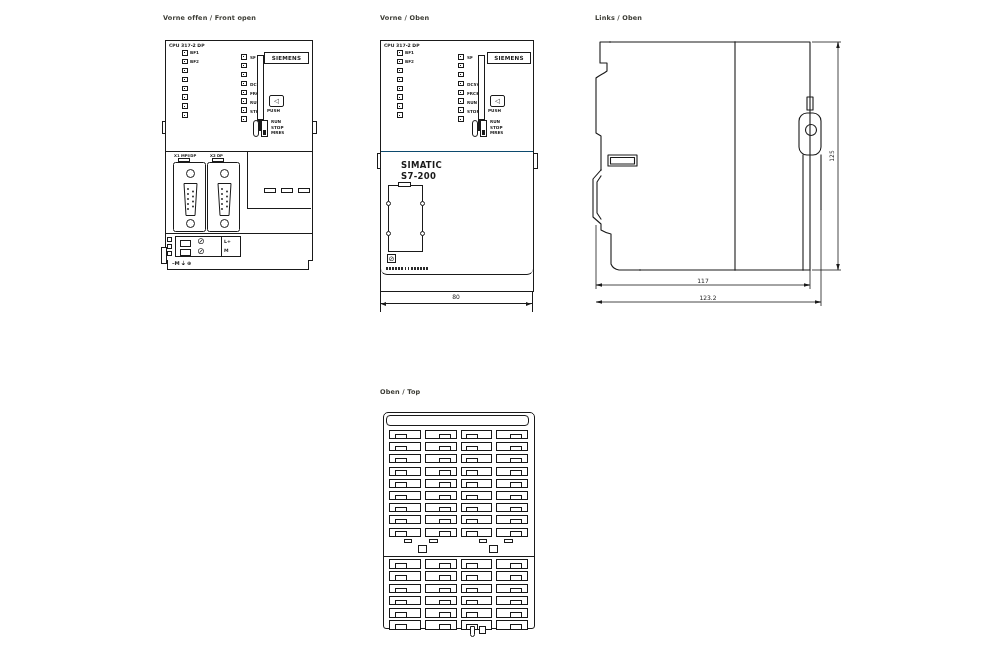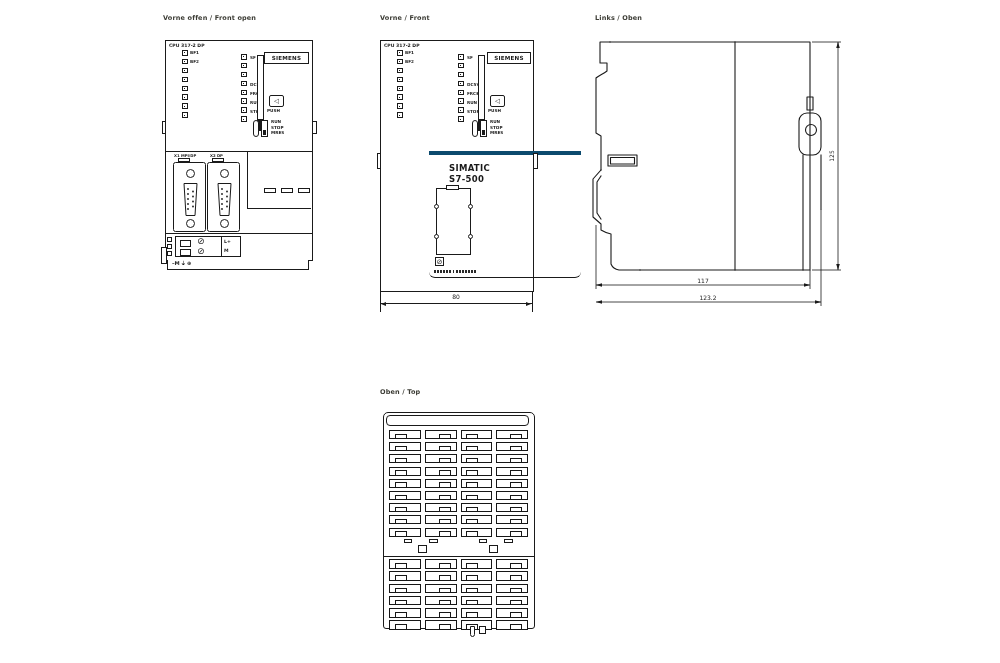--- a/index.html
+++ b/index.html
@@ -38,21 +38,21 @@
   .arr-r{border-top:2px solid transparent;border-bottom:2px solid transparent;border-left:5.5px solid #1a1a1a;}
   .notch{position:absolute;width:5px;height:5px;border:1px solid #1a1a1a;border-radius:50%;background:#fff;box-sizing:border-box;}
   .squiggle{position:absolute;height:2.6px;background:repeating-linear-gradient(90deg,#2a2a2a 0 1.8px,transparent 1.8px 3.1px);}
 </style>
 </head>
 <body>
 
 <div id="page">
 
   <div class="view-label" style="left:163px;top:14px;">Vorne offen / Front open</div>
-  <div class="view-label" style="left:380px;top:14px;">Vorne / Front</div>
+  <div class="view-label" style="left:380px;top:14px;">Vorne / Oben</div>
   <div class="view-label" style="left:595px;top:14px;">Links / Oben</div>
   <div class="view-label" style="left:380px;top:388px;">Oben / Top</div>
 
   <div class="module" style="left:165px;top:40px;width:146px;height:219px;">
 
     <div class="tab" style="left:-4.5px;top:80px;width:4.5px;height:13px;"></div>
     <div class="tab" style="right:-4.5px;top:80px;width:4.5px;height:13px;"></div>
     <div class="tab" style="left:-5px;top:206px;width:6px;height:17px;"></div>
 
     <div class="t" style="left:3px;top:2px;font-size:4.6px;font-weight:700;">CPU 317-2 DP</div>
@@ -216,23 +216,23 @@
     <div class="box" style="left:91px;top:79px;width:6px;height:17px;border-radius:3px;"></div>
     <div class="box" style="left:99px;top:79px;width:7px;height:17px;">
       <div class="fill" style="left:.8px;bottom:.8px;width:3.6px;height:5px;"></div>
     </div>
     <div class="mode-labels" style="left:109px;top:78px;">
       <span>RUN</span>
       <span>STOP</span>
       <span>MRES</span>
     </div>
 
-    <div class="abs" style="left:0;top:110px;width:100%;height:122px;border-top:4px solid #0c4a6e;border-bottom:1.1px solid #1a1a1a;border-bottom-left-radius:6px;border-bottom-right-radius:6px;margin-left:48px;">
+    <div class="abs" style="left:0;top:110px;width:100%;height:122px;border-top:1px solid #0c4a6e;border-bottom:1.1px solid #1a1a1a;border-bottom-left-radius:6px;border-bottom-right-radius:6px;">
       <div class="t" style="left:20px;top:9px;font-size:8.5px;font-weight:700;letter-spacing:.3px;">SIMATIC</div>
-      <div class="t" style="left:20px;top:20px;font-size:8.5px;font-weight:700;letter-spacing:.3px;">S7-500</div>
+      <div class="t" style="left:20px;top:20px;font-size:8.5px;font-weight:700;letter-spacing:.3px;">S7-200</div>
 
       <div class="box" style="left:7px;top:33px;width:35px;height:67px;">
         <div class="notch" style="left:-3px;top:15px;"></div>
         <div class="notch" style="left:-3px;top:45px;"></div>
         <div class="notch" style="right:-3px;top:15px;"></div>
         <div class="notch" style="right:-3px;top:45px;"></div>
       </div>
       <div class="box" style="left:17px;top:30px;width:13px;height:5px;"></div>
       <div class="box" style="left:6px;top:102px;width:9px;height:9px;">
         <span class="screw" style="left:.5px;top:.5px;font-size:7px;">⊘</span>

